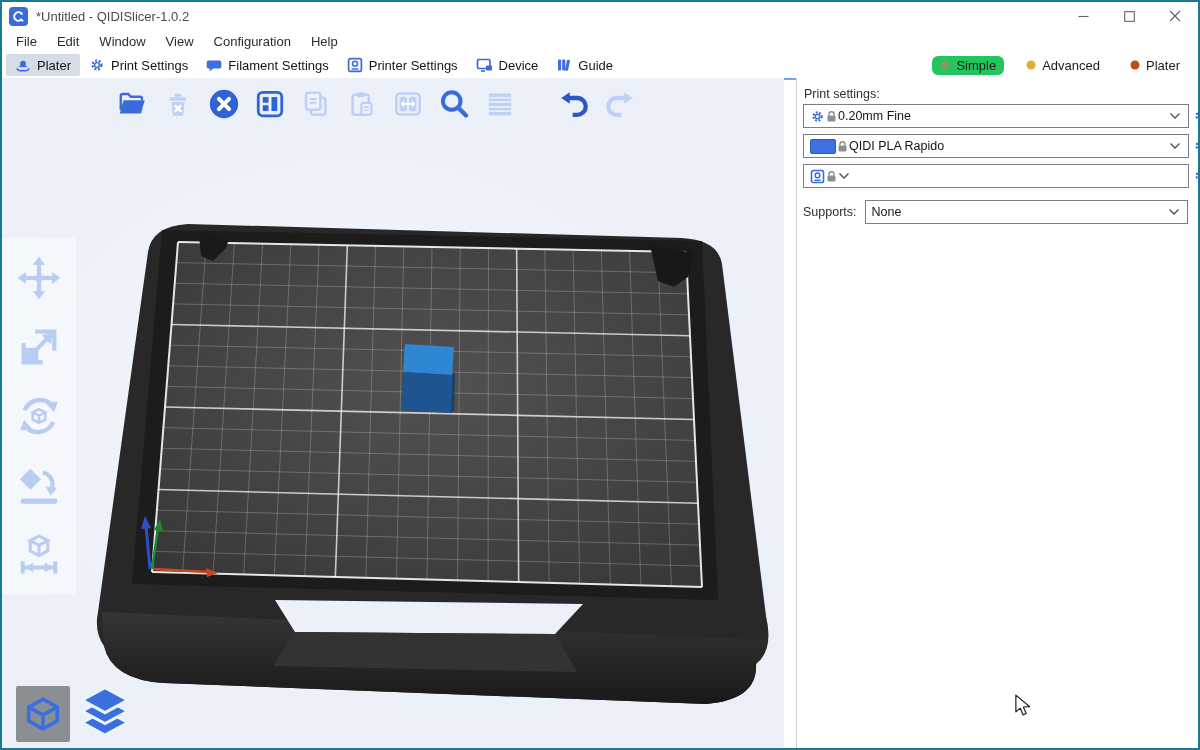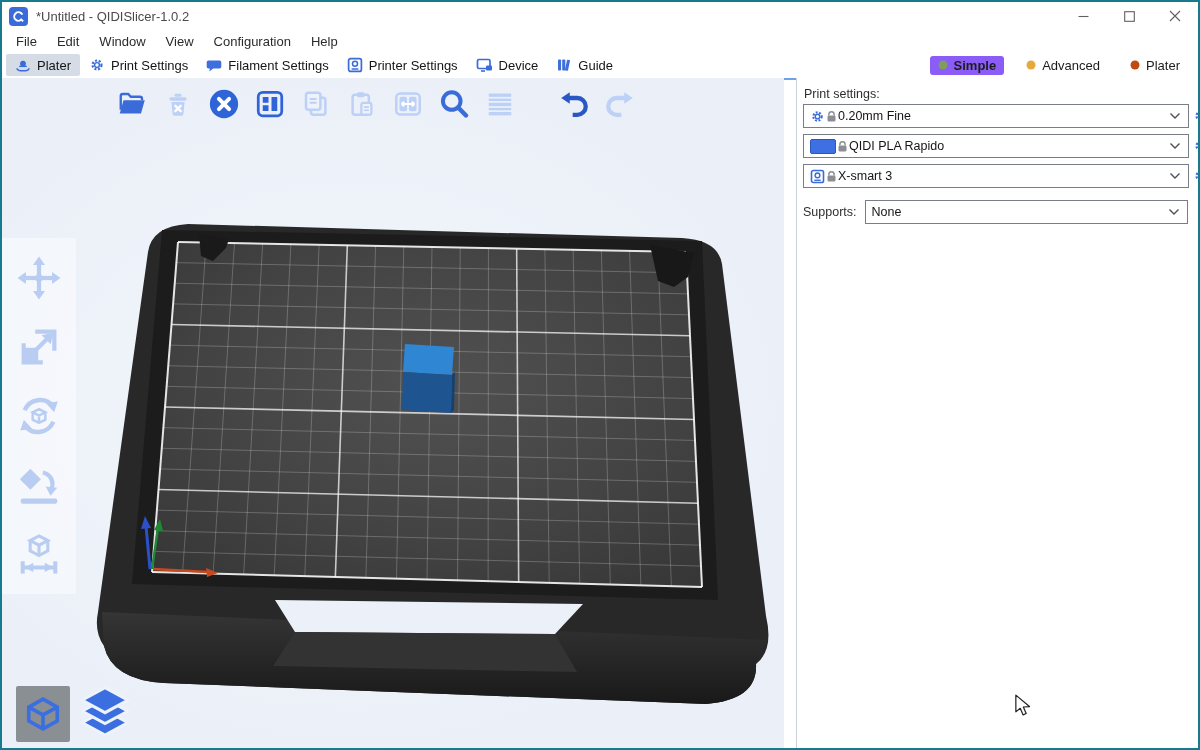--- a/index.html
+++ b/index.html
@@ -22,21 +22,21 @@
   .menu-item{font-size:13px;color:#2b2b2b;padding:2px 10px;cursor:default;}
 
   
   .tabbar{position:absolute;left:2px;top:52px;right:2px;height:26px;background:#fff;
           border-bottom:2px solid #6fa2e6;display:flex;align-items:center;padding-left:4px;box-sizing:content-box;}
   .tab{display:flex;align-items:center;gap:6px;padding:3px 9px;font-size:13px;color:#151515;border-radius:2px;}
   .tab.selected{background:#d5dce6;align-items:flex-end;}
   .tab .ti{color:#3a6cd9;display:flex;}
   .modes{margin-left:auto;display:flex;align-items:center;gap:14px;padding-right:10px;}
   .mode{display:flex;align-items:center;gap:6px;font-size:13px;color:#1c1c1c;padding:2px 8px;border-radius:3px;}
-  .mode.selected{background:#8b5cf6;font-weight:bold;}
+  .mode.selected{background:#22c55e;font-weight:normal;border-radius:6px;}
 
   
   .viewport{position:absolute;left:2px;top:78px;width:782px;height:670px;
             background:radial-gradient(ellipse at 45% 50%, #f2f5fb 0%, #ebf0f8 75%);}
   .scene{position:absolute;left:0;top:0;}
 
   .toolbar{position:absolute;left:110px;top:6px;display:flex;gap:6px;}
   .tbtn{width:40px;height:40px;display:flex;align-items:center;justify-content:center;background:transparent;border:0;padding:0;}
   .tbtn.gap{margin-left:28px;}
   .c-on{color:#3a6cd9;} .c-strong{color:#2f64d8;} .c-off{color:#bdd0f5;} .c-undo{color:#2b57c4;}
@@ -494,21 +494,20 @@
     </div>
 
     <div class="combo-row">
       <div class="combo">
         <svg width="15" height="15" style="color:#3a6cd9">
             <use href="#sym-printer"></use>
           </svg>
         <svg width="13" height="13" class="ic-lock">
             <use href="#sym-lock"></use>
           </svg>
-        <span class="combo-text">X-smart 3</span>
         <svg width="12" height="8" class="ic-chev">
             <use href="#sym-chev"></use>
           </svg>
       </div>
       <button class="gear-btn">
         <svg width="16" height="16">
             <use href="#sym-gear"></use>
           </svg>
       </button>
     </div>

